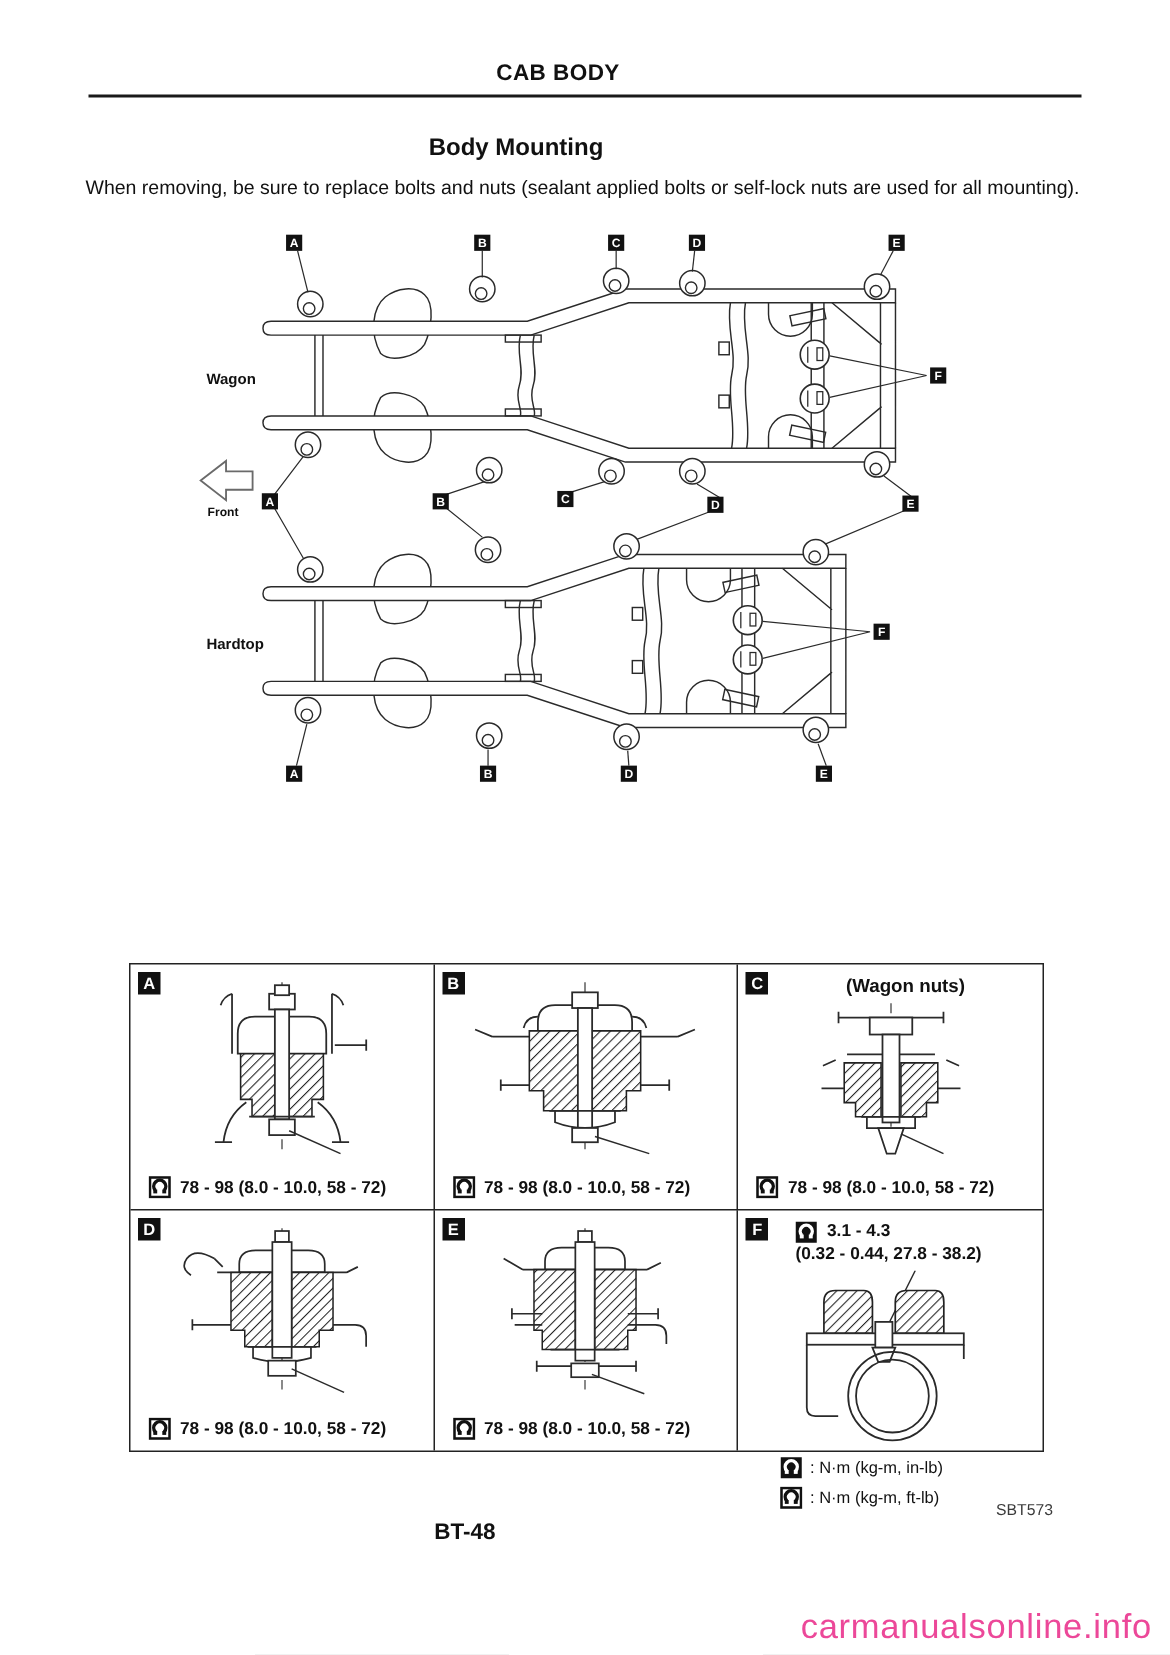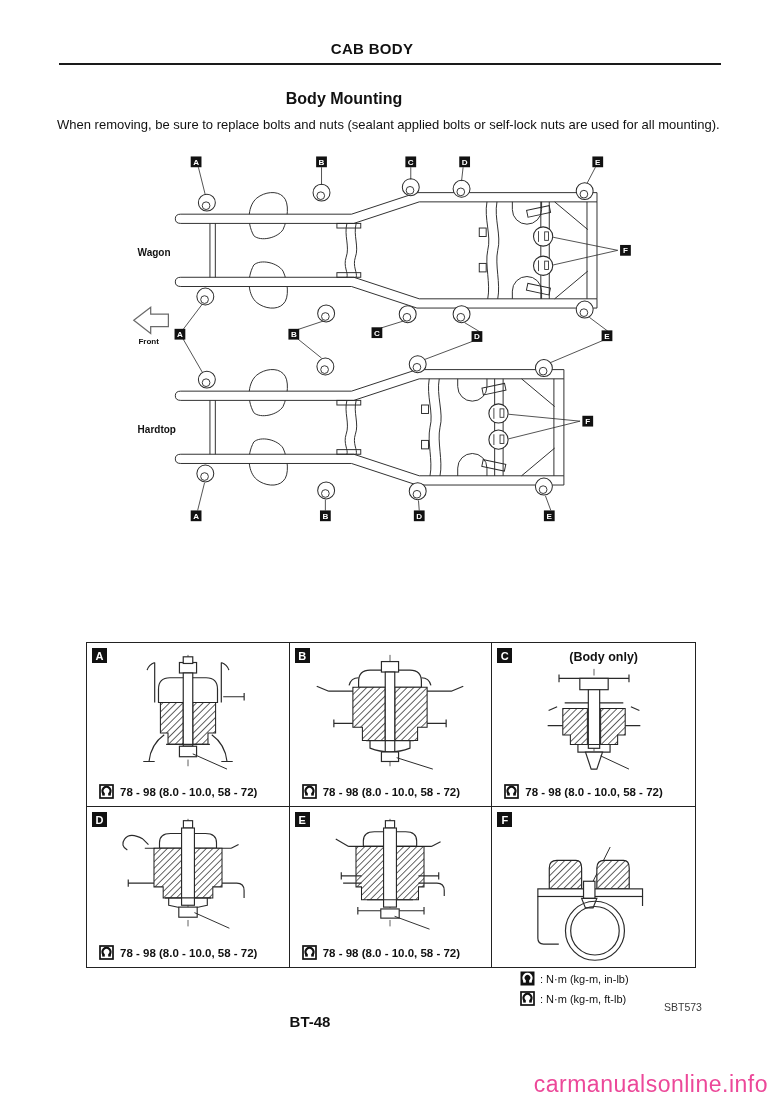--- a/index.html
+++ b/index.html
@@ -300,21 +300,21 @@
           <path d="M4.6,9.6 A4,4 0 1 1 10.4,9.6" stroke="#111" stroke-width="2.3" fill="none"></path>
           <rect x="3.2" y="9" width="2.6" height="2.6" fill="#111"></rect>
             <rect x="9.2" y="9" width="2.6" height="2.6" fill="#111"></rect>
         </svg>
         <span>78 - 98 (8.0 - 10.0, 58 - 72)</span>
       </div>
     </div>
 
     <div class="cell lastcol">
       <div class="plabel">C</div>
-      <div class="cell-note">(Body only)</div>
+      <div class="cell-note">(Wagon nuts)</div>
       <svg class="cell-art" style="top:24px;" width="190" height="104" viewBox="0 0 190 110">
         <line x1="95" y1="2" x2="95" y2="108" stroke="#2a2a2a" stroke-width=".8" stroke-dasharray="7 3"></line>
         <path class="frame-line" d="M58,12 H132 M58,8 V16 M132,8 V16"></path>
         <rect class="frame-fill" x="80" y="12" width="30" height="12"></rect>
         <path class="frame-line" d="M64,38 H126 M56,42 l-9,4 M134,42 l9,4"></path>
         <path d="M62,44 L88,44 L88,82 L70,82 L70,72 L62,72 Z" fill="url(#hatch)" stroke="#222" stroke-width="1.1"></path>
         <path d="M102,44 L128,44 L128,72 L120,72 L120,82 L102,82 Z" fill="url(#hatch)" stroke="#222" stroke-width="1.1"></path>
         <path class="frame-line" d="M46,62 H62 M128,62 H144"></path>
         <rect class="frame-fill" x="89" y="24" width="12" height="62"></rect>
         <path class="frame-line" d="M74,82 H116 M78,82 L78,90 H112 L112,82"></path>
@@ -381,20 +381,32 @@
           <path d="M4.6,9.6 A4,4 0 1 1 10.4,9.6" stroke="#111" stroke-width="2.3" fill="none"></path>
           <rect x="3.2" y="9" width="2.6" height="2.6" fill="#111"></rect>
             <rect x="9.2" y="9" width="2.6" height="2.6" fill="#111"></rect>
         </svg>
         <span>78 - 98 (8.0 - 10.0, 58 - 72)</span>
       </div>
     </div>
 
     <div class="cell lastcol lastrow">
       <div class="plabel">F</div>
+      <div id="f-torque">
+        <div class="l1">
+          <svg width="15" height="15" viewBox="0 0 15 15">
+            <rect x="0.5" y="0.5" width="14" height="14" fill="#111"></rect>
+            <path d="M4.6,9.6 A4,4 0 1 1 10.4,9.6" stroke="#fff" stroke-width="2.3" fill="none"></path>
+            <rect x="3.2" y="9" width="2.6" height="2.6" fill="#fff"></rect>
+              <rect x="9.2" y="9" width="2.6" height="2.6" fill="#fff"></rect>
+          </svg>
+          <span>3.1 - 4.3</span>
+        </div>
+        <div class="l2">(0.32 - 0.44, 27.8 - 38.2)</div>
+      </div>
       <svg class="cell-art" style="top:40px;" width="190" height="118" viewBox="0 0 190 124">
         <line class="leader" x1="112" y1="0" x2="93" y2="38"></line>
         <path d="M48,22 Q48,14 56,14 H76 Q82,14 82,22 V44 H48 Z" fill="url(#hatch)" stroke="#222" stroke-width="1.2"></path>
         <path d="M98,22 Q98,14 106,14 H126 Q132,14 132,22 V44 H98 Z" fill="url(#hatch)" stroke="#222" stroke-width="1.2"></path>
         <rect class="frame-fill" x="36" y="44" width="110" height="8"></rect>
         <rect class="frame-fill" x="84" y="36" width="12" height="18"></rect>
         <path class="frame-fill" d="M82,54 H98 L94,64 H86 Z"></path>
         <path class="frame-line" d="M36,52 V96 Q36,102 42,102 H58 M146,52 V62"></path>
         <circle class="frame-line" cx="96" cy="88" r="31"></circle>
         <circle class="frame-line" cx="96" cy="88" r="25.5"></circle>

